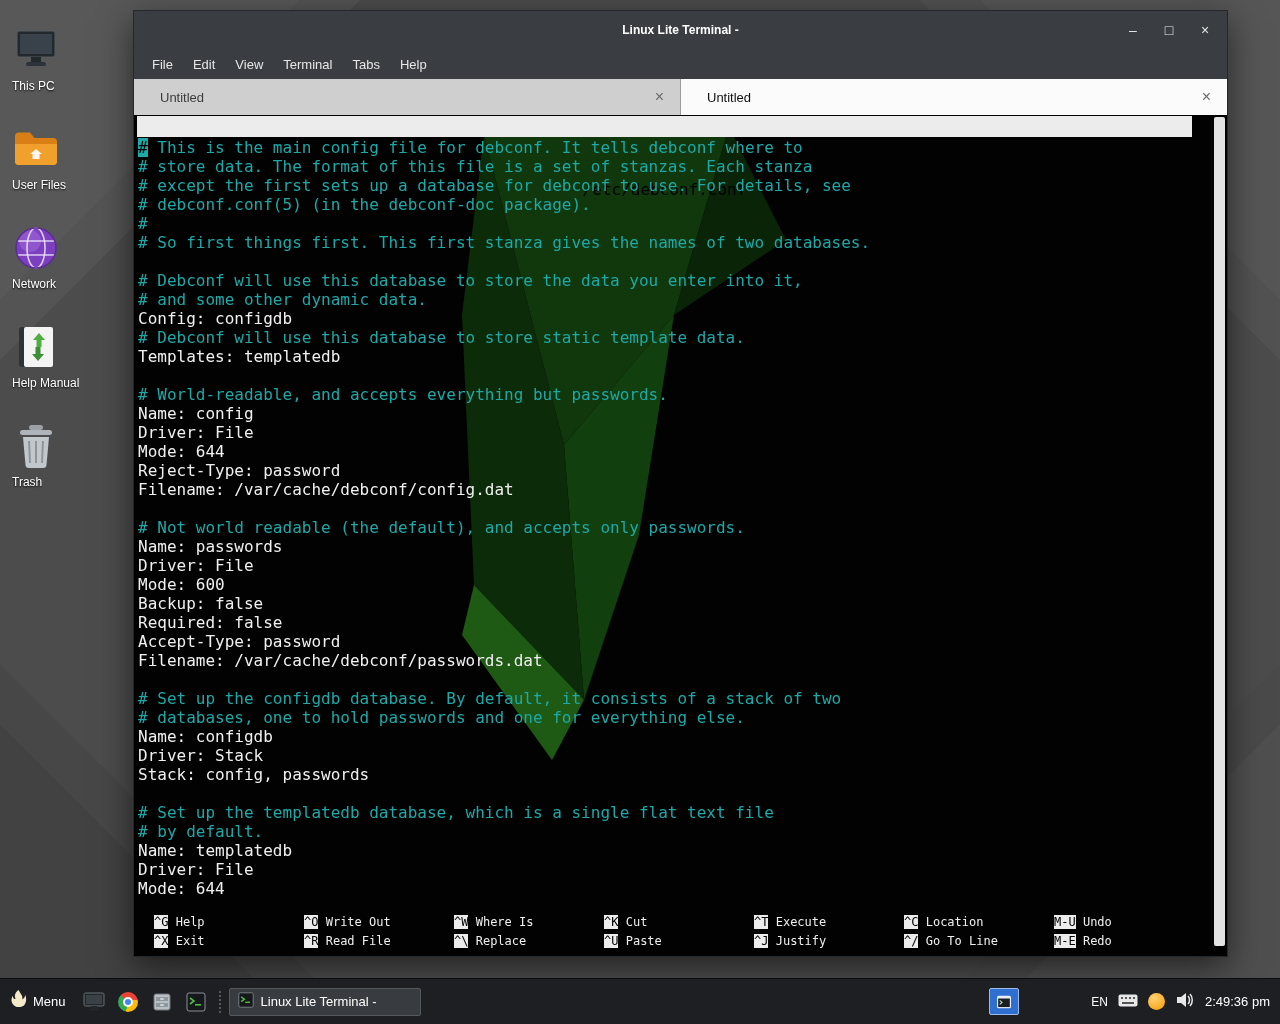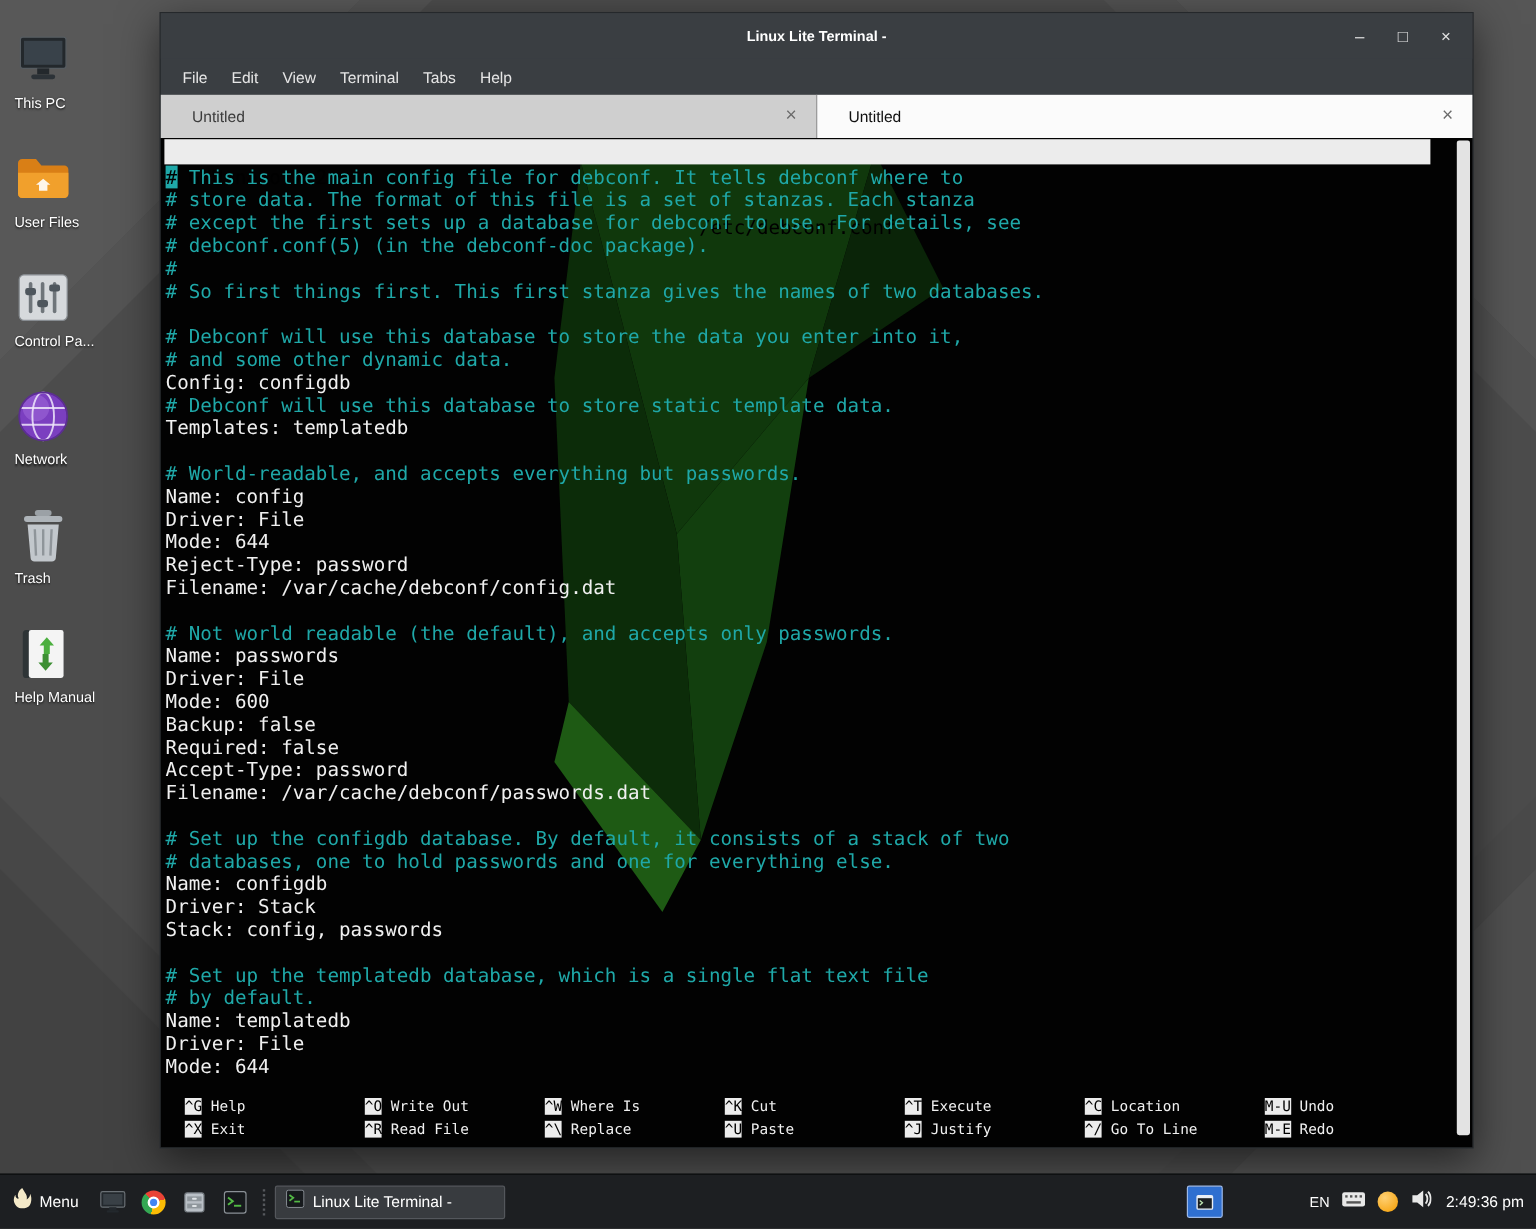--- a/index.html
+++ b/index.html
@@ -94,65 +94,51 @@
       <svg width="48" height="40" viewBox="0 0 48 40">
           <path d="M3 7c0-2 1.5-3.5 3.5-3.5H18l4.5 5.5h19c2 0 3.5 1.5 3.5 3.5v20c0 2-1.5 3.5-3.5 3.5h-35C4.5 36 3 34.5 3 32.5z" fill="#d97f16"></path>
           <path d="M3 15h42v17.5c0 2-1.5 3.5-3.5 3.5h-35C4.5 36 3 34.5 3 32.5z" fill="#f1a02c"></path>
           <path d="M24 20l6 5h-2.5v5h-7v-5H18z" fill="#ffffff" opacity="0.9"></path>
         </svg>
     </span>
     <span class="label">User Files</span>
   </div>
   <div class="desktop-icon">
     <span class="ic">
-      <svg width="48" height="44" viewBox="0 0 48 44">
-          <rect x="4" y="3" width="40" height="38" rx="4" fill="#d6d9dc" stroke="#878c91"></rect>
-          <rect x="12" y="9" width="3" height="26" rx="1.5" fill="#6f757a"></rect>
-          <rect x="22" y="9" width="3" height="26" rx="1.5" fill="#6f757a"></rect>
-          <rect x="32" y="9" width="3" height="26" rx="1.5" fill="#6f757a"></rect>
-          <rect x="9" y="14" width="9" height="6" rx="2" fill="#4e565d"></rect>
-          <rect x="19" y="24" width="9" height="6" rx="2" fill="#4e565d"></rect>
-          <rect x="29" y="11" width="9" height="6" rx="2" fill="#4e565d"></rect>
-        </svg>
-    </span>
-    <span class="label">Control Pa...</span>
-  </div>
-  <div class="desktop-icon">
-    <span class="ic">
       <svg width="48" height="48" viewBox="0 0 48 48">
           <circle cx="24" cy="24" r="20" fill="#7b3fc0"></circle>
           <circle cx="18" cy="17" r="11" fill="#a06ad8" opacity="0.55"></circle>
           <ellipse cx="24" cy="24" rx="9" ry="20" fill="none" stroke="#efe6fa" stroke-width="1.6" opacity="0.85"></ellipse>
           <path d="M5 17h38M5 31h38" stroke="#efe6fa" stroke-width="1.6" opacity="0.85" fill="none"></path>
           <circle cx="24" cy="24" r="20" fill="none" stroke="#5c2d93" stroke-width="1.5"></circle>
         </svg>
     </span>
     <span class="label">Network</span>
   </div>
   <div class="desktop-icon">
     <span class="ic">
+      <svg width="48" height="44" viewBox="0 0 48 44">
+          <rect x="7" y="2" width="34" height="40" rx="3" fill="#2e3436"></rect>
+          <rect x="12" y="2" width="29" height="40" rx="2" fill="#f4f4f4"></rect>
+          <path d="M21 15l6-7 6 7h-3.5v7h-5v-7z" fill="#4caf3f"></path>
+          <path d="M32 29l-6 7-6-7h3.5v-7h5v7z" fill="#3d8f33"></path>
+        </svg>
+    </span>
+    <span class="label">Help Manual</span>
+  </div>
+  <div class="desktop-icon">
+    <span class="ic">
       <svg width="48" height="46" viewBox="0 0 48 46">
           <rect x="17" y="2" width="14" height="5" rx="2.5" fill="#9ba1a6"></rect>
           <rect x="8" y="7" width="32" height="5" rx="2.5" fill="#aeb4b9"></rect>
           <path d="M11 14h26l-2.5 28c-.1 1.7-1.5 3-3.2 3H16.7c-1.7 0-3.1-1.3-3.2-3z" fill="#c2c7cc"></path>
           <path d="M17 18l1 22M24 18v22M31 18l-1 22" stroke="#8f959a" stroke-width="2" fill="none"></path>
         </svg>
     </span>
     <span class="label">Trash</span>
-  </div>
-  <div class="desktop-icon">
-    <span class="ic">
-      <svg width="48" height="44" viewBox="0 0 48 44">
-          <rect x="7" y="2" width="34" height="40" rx="3" fill="#2e3436"></rect>
-          <rect x="12" y="2" width="29" height="40" rx="2" fill="#f4f4f4"></rect>
-          <path d="M21 15l6-7 6 7h-3.5v7h-5v-7z" fill="#4caf3f"></path>
-          <path d="M32 29l-6 7-6-7h3.5v-7h5v7z" fill="#3d8f33"></path>
-        </svg>
-    </span>
-    <span class="label">Help Manual</span>
   </div>
 </div>
 
 <div class="terminal-window">
   <div class="titlebar">
     <div class="title">Linux Lite Terminal -</div>
     <div class="win-controls">
       <span class="win-btn">–</span>
       <span class="win-btn">□</span>
       <span class="win-btn">×</span>

